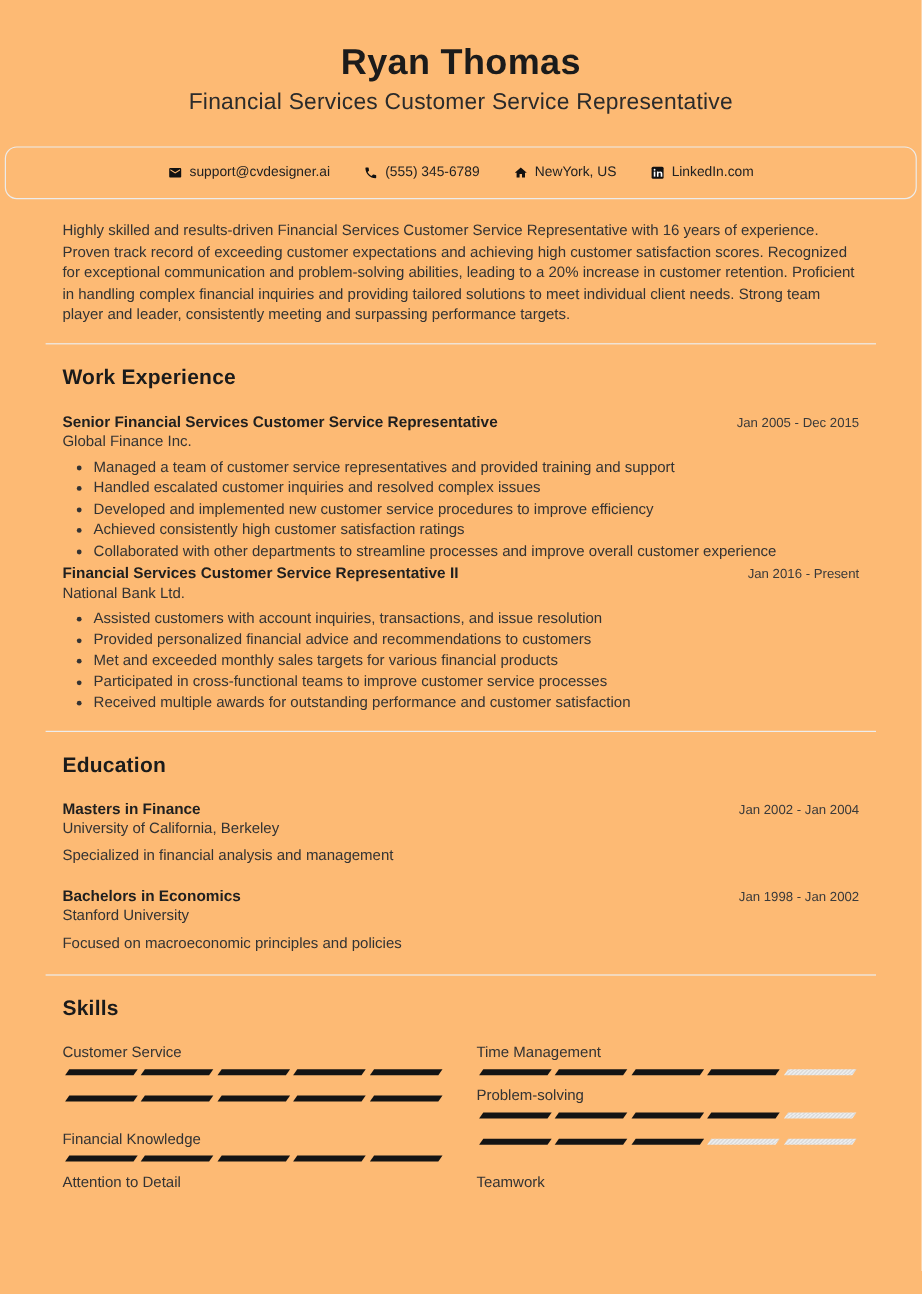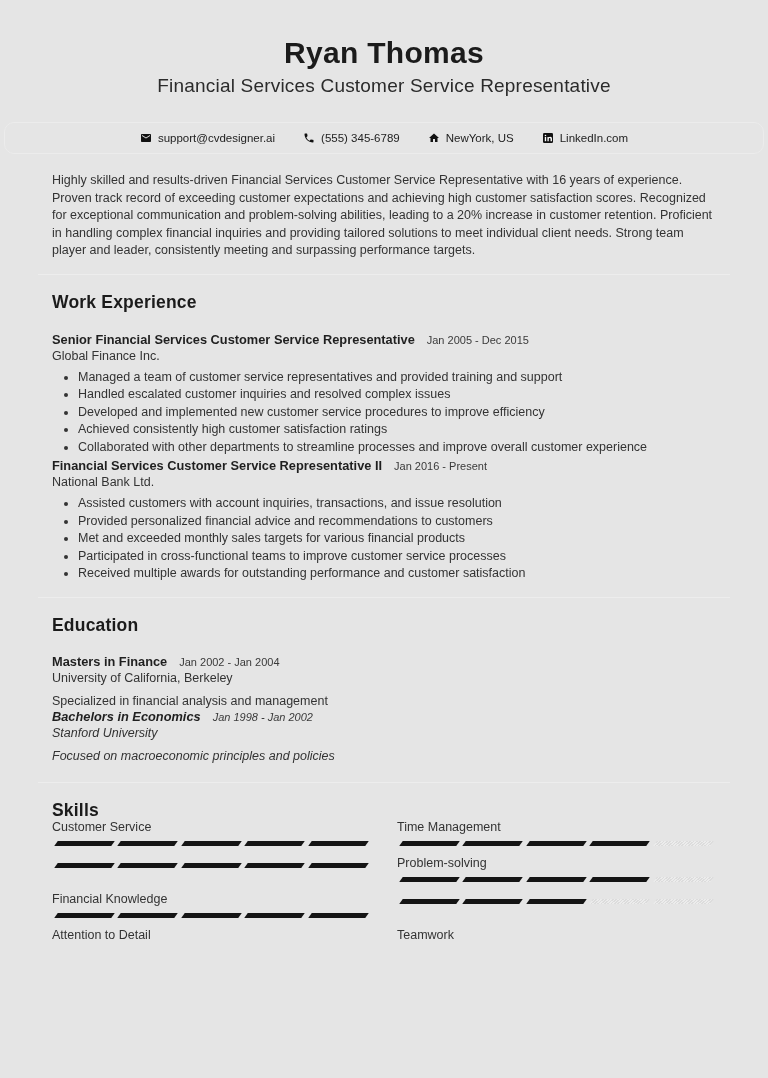--- a/index.html
+++ b/index.html
@@ -3,64 +3,65 @@
 <meta charset="utf-8">
 <style>
   * { margin: 0; padding: 0; box-sizing: border-box; }
   html, body { background: #ffffff; }
   body {
     width: 768px; height: 1078px; overflow: hidden;
     font-family: "Liberation Sans", sans-serif;
     color: #333333;
     font-size: 12.5px;
   }
-  .page { width: 768px; height: 1078px; background: #e5e5e5; }
+  .page { width: 768px; height: 1078px; background: #fdba74; }
 
   
   .resume-header { text-align: center; padding-top: 38px; }
   .name { font-size: 30px; line-height: 30px; font-weight: 700; color: #1b1b1b; letter-spacing: 0.3px; }
   .job-headline { margin-top: 9px; font-size: 19px; line-height: 18px; font-weight: 400; color: #2b2b2b; letter-spacing: 0.2px; }
 
   
   .contact-band {
     margin: 27px 4px 0 4px;
     border: 1px solid #ececec;
     border-radius: 10px;
-    height: 32px;
+    height: 44px;
     display: flex; align-items: center; justify-content: center;
     gap: 28px;
   }
   .contact-item { display: flex; align-items: center; gap: 6px; font-size: 11.5px; color: #222; }
   .contact-item svg { display: block; }
 
   
   .content { padding: 0 52px; }
   .divider { border: none; border-top: 1px solid #ededed; margin: 14px -14px 0 -14px; }
   .section-heading { font-size: 17.5px; line-height: 20px; font-weight: 700; color: #1b1b1b; letter-spacing: 0.2px; }
   .summary-heading { margin-top: 41px; }
   .heading-after-divider { margin-top: 17px; }
   .summary-text { margin-top: 18px; line-height: 17.6px; color: #333; }
 
   
   .job { margin-top: 20px; }
   .job + .job { margin-top: 2px; }
-  .entry-header { display: flex; align-items: baseline; }
+  .entry-header { display: flex; justify-content: space-between; align-items: baseline; }
   .entry-title { font-size: 12.8px; line-height: 15px; font-weight: 700; color: #1f1f1f; }
   .entry-dates { font-size: 11px; color: #3a3a3a; white-space: nowrap; padding-left: 12px; }
   .entry-sub { margin-top: 2px; font-size: 12.5px; line-height: 15px; color: #333; }
   .job ul { margin-top: 7px; padding-left: 26px; list-style: disc; }
   .job li { line-height: 13.6px; margin-bottom: 3.9px; color: #333; }
 
   
   .edu { margin-top: 19px; }
-  .edu + .edu { margin-top: 0; font-style: italic; }
+  .edu + .edu { margin-top: 18px; }
   .edu-detail { margin-top: 8px; line-height: 15px; color: #333; }
 
   
   .skills-grid {
+    margin-top: 20px;
     display: grid;
     grid-template-columns: 1fr 1fr;
     column-gap: 26px;
     grid-template-rows: repeat(4, 36px);
     grid-auto-flow: column;
   }
   .skill-label { font-size: 12.5px; line-height: 14px; color: #333; }
   .skill-bar { display: flex; gap: 6px; margin-top: 7px; height: 5px; padding: 0 4px; }
   .seg { flex: 1; transform: skewX(-35deg); background: repeating-linear-gradient(115deg, #dcdcdc 0 1.5px, #ececec 1.5px 3px); }
   .seg.filled { background: #141414; }

